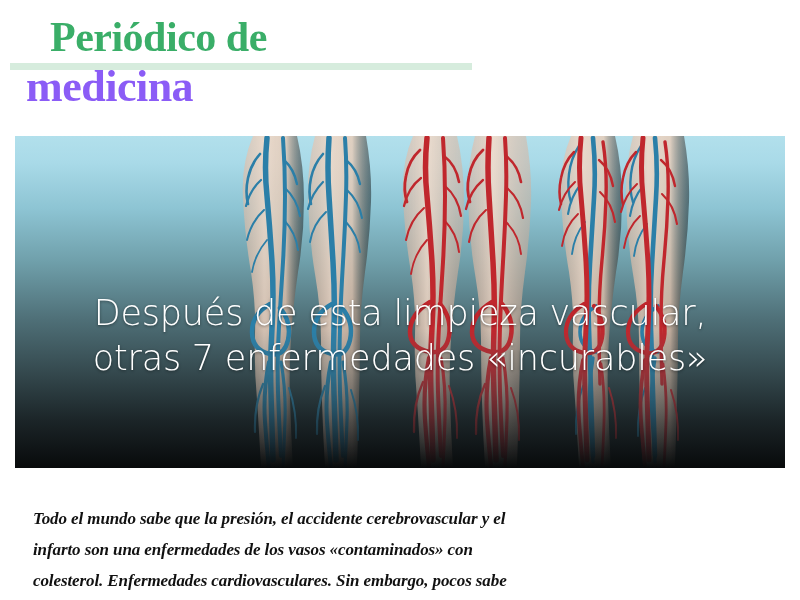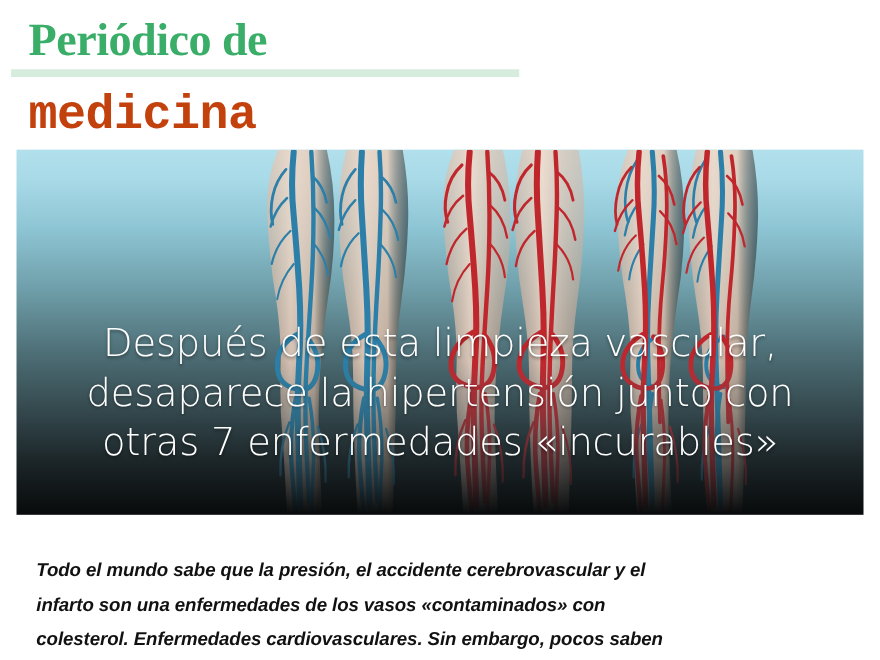--- a/index.html
+++ b/index.html
@@ -21,37 +21,38 @@
     padding:14px 0 0 26px;
     position:relative;
   }
   .masthead-line1 {
     font-family:"Liberation Serif", serif;
     font-weight:bold;
     font-size:42px;
     line-height:46px;
     color:#3aae68;
     letter-spacing:-0.5px;
+    margin-left:24px;
   }
   .masthead-rule {
     position:absolute;
     left:10px;
     top:63px;
     width:462px;
     height:7px;
     background:#d6ecdd;
   }
   .masthead-line2 {
-    font-family:Liberation Mono, monospace;
+    font-family:Liberation Serif, serif;
     font-weight:bold;
     font-size:44px;
     line-height:48px;
-    color:#c2410c;
+    color:#8b5cf6;
     letter-spacing:-0.5px;
-    margin-top:21px;
+    margin-top:3px;
   }
 
   
   .hero {
     position:absolute;
     left:15px;
     top:136px;
     width:770px;
     height:332px;
     overflow:hidden;
@@ -89,21 +90,21 @@
     padding:0 18px;
   }
   .hero-headline span { display:block; }
 
   
   .article-body {
     position:absolute;
     left:33px;
     top:503px;
     width:742px;
-    font-family:Liberation Sans, sans-serif;
+    font-family:Liberation Serif, serif;
     font-weight:bold;
     font-style:italic;
     font-size:17px;
     line-height:31px;
     color:#111111;
     letter-spacing:-0.1px;
   }
   .article-body p { display:block; }
 </style>
 </head>
@@ -274,22 +275,21 @@
           <path d="M648,228 q4,28 3,58 q-1,28 -2,46" stroke-width="2.8"></path>
           <path d="M656,254 q8,24 7,50" stroke-width="2"></path>
         </g>
       </g>
 
     </g>
   </svg>
 
   <div class="hero-headline">
     <span>Después de esta limpieza vascular,</span>
-    <span>desaparece la hipertensión junto con</span>
     <span>otras 7 enfermedades «incurables»</span>
   </div>
 </section>
 
 <div class="article-body">
   <p>Todo el mundo sabe que la presión, el accidente cerebrovascular y el</p>
   <p>infarto son una enfermedades de los vasos «contaminados» con</p>
-  <p>colesterol. Enfermedades cardiovasculares. Sin embargo, pocos saben</p>
+  <p>colesterol. Enfermedades cardiovasculares. Sin embargo, pocos sabe</p>
 </div>
 
 </body></html>

